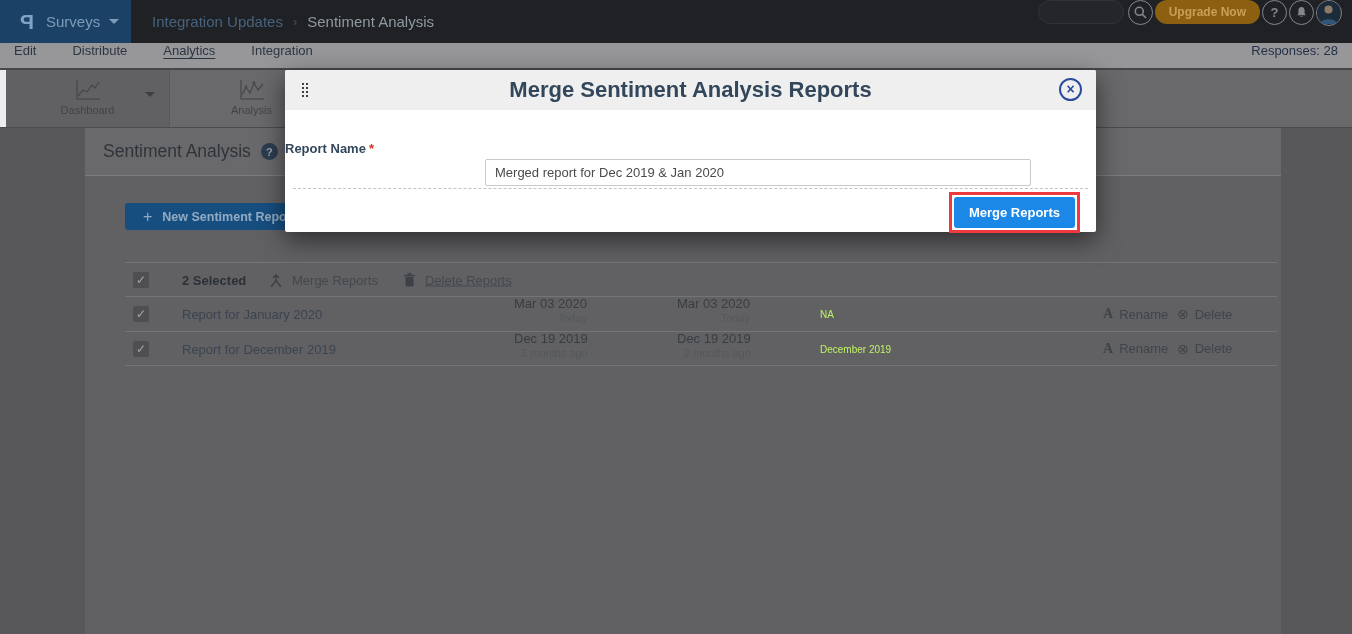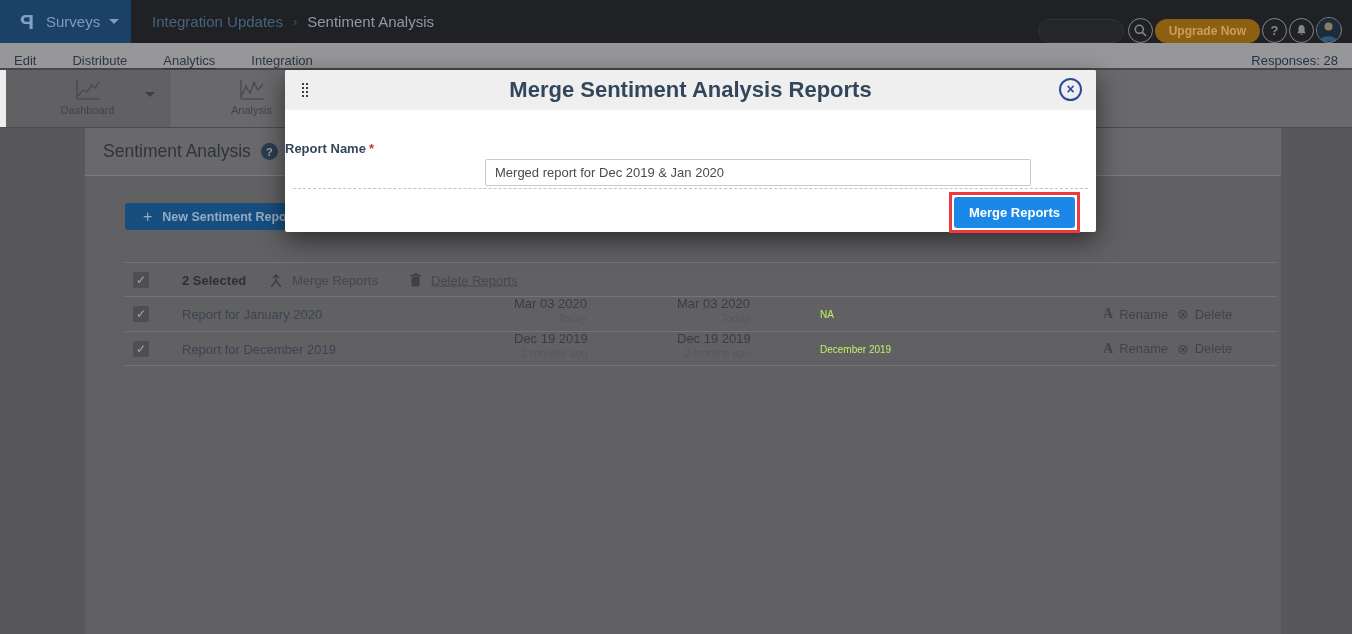--- a/index.html
+++ b/index.html
@@ -12,32 +12,32 @@
   .logo-area { position:absolute; left:0; top:0; width:131px; height:43px; background:#1c4166;
                display:flex; align-items:center; padding-left:20px; cursor:pointer; }
   .logo-p { font-size:21px; font-weight:bold; color:#7fa3c4; margin-right:12px; transform:scaleX(-1); }
   .product-name { font-size:15px; color:#7d9cb8; }
   .caret { display:inline-block; width:0; height:0; border-left:5px solid transparent;
            border-right:5px solid transparent; border-top:5px solid #7d9cb8; margin-left:9px; }
   .breadcrumb { position:absolute; left:152px; top:0; height:43px; display:flex; align-items:center; font-size:15px; }
   .bc-1 { color:#47637d; }
   .bc-sep { color:#4a5055; margin:0 10px; font-size:13px; }
   .bc-2 { color:#8f99a1; }
-  .top-right { position:absolute; right:0; top:0; height:43px; display:flex; align-items:flex-end; gap:2px; padding-right:10px; }
+  .top-right { position:absolute; right:0; top:0; height:43px; display:flex; align-items:flex-start; gap:2px; padding-right:10px; }
   .search-field { width:86px; height:24px; border:1px solid #303338; border-radius:12px; background:#24262a; margin-right:2px; }
   .circle-btn { width:25px; height:25px; border:1.5px solid #83878b; border-radius:50%;
                 display:flex; align-items:center; justify-content:center; color:#83878b;
                 font-size:13px; font-weight:bold; cursor:pointer; background:transparent; }
   .upgrade-btn { height:24px; padding:0 14px; background:#8d6011; border:none; border-radius:12px;
                  color:#c9a057; font-size:12px; font-weight:bold; font-family:inherit; cursor:pointer; }
   .avatar { width:26px; height:26px; border:1.5px solid #83878b; border-radius:50%; overflow:hidden; cursor:pointer; }
 
   
   .navbar { position:absolute; left:0; top:43px; width:1352px; height:27px; background:#97979a;
-            border-bottom:2px solid #47474b; display:flex; align-items:flex-end; padding:0 14px; }
+            border-bottom:2px solid #47474b; display:flex; align-items:flex-start; padding:0 14px; }
   .nav-item { font-size:13px; color:#2c3642; margin-right:36px; cursor:pointer; }
   .nav-item.active { text-decoration:underline; text-underline-offset:3px; }
   .responses { margin-left:auto; font-size:13px; color:#233045; }
 
   
   .toolbar { position:absolute; left:0; top:70px; width:1352px; height:58px; background:#69696c;
              border-bottom:1px solid #4c4c50; }
   .left-strip { position:absolute; left:0; top:70px; width:6px; height:57px; background:#ededed; }
   .tool-tab { position:absolute; top:0; height:57px; text-align:center; cursor:pointer; }
   .tab-dashboard { left:6px; width:164px; background:#616164; border-right:1px solid #5a5a5d; }
@@ -66,21 +66,21 @@
   .t-row.last { border-bottom:1px solid #757578; }
   .checkbox { position:absolute; left:8px; top:50%; transform:translateY(-50%); width:16px; height:16px;
               background:#4f4f52; border-radius:2px; color:#a3a6a9; font-size:12px; line-height:16px;
               text-align:center; cursor:pointer; }
   .bulk-row { height:34px; }
   .bulk-selected { position:absolute; left:57px; top:50%; transform:translateY(-50%);
                    font-size:13px; font-weight:bold; color:#2b3036; }
   .bulk-action { position:absolute; top:50%; transform:translateY(-50%); display:flex; align-items:center;
                  gap:9px; font-size:13px; color:#43484e; cursor:pointer; }
   .act-merge { left:144px; }
-  .act-delete { left:284px;text-decoration:underline; }
+  .act-delete { left:278px;text-decoration:underline; }
   .row-name { position:absolute; left:57px; top:50%; transform:translateY(-50%); font-size:13px;
               color:#3b4450; cursor:pointer; }
   .date-cell { position:absolute; top:0; font-size:13px; color:#383d43; line-height:14px;text-align:right; }
   .date-cell .rel { font-size:11px; color:#54585d; }
   .col-created { left:389px; }
   .col-modified { left:552px; }
   .col-month { position:absolute; left:695px; top:50%; transform:translateY(-50%); font-size:10px; color:#bef264; }
   .row-action { position:absolute; top:50%; transform:translateY(-50%); display:flex; align-items:center;
                 gap:6px; font-size:13px; color:#3f444a; cursor:pointer; }
   .act-rename { left:978px; }

